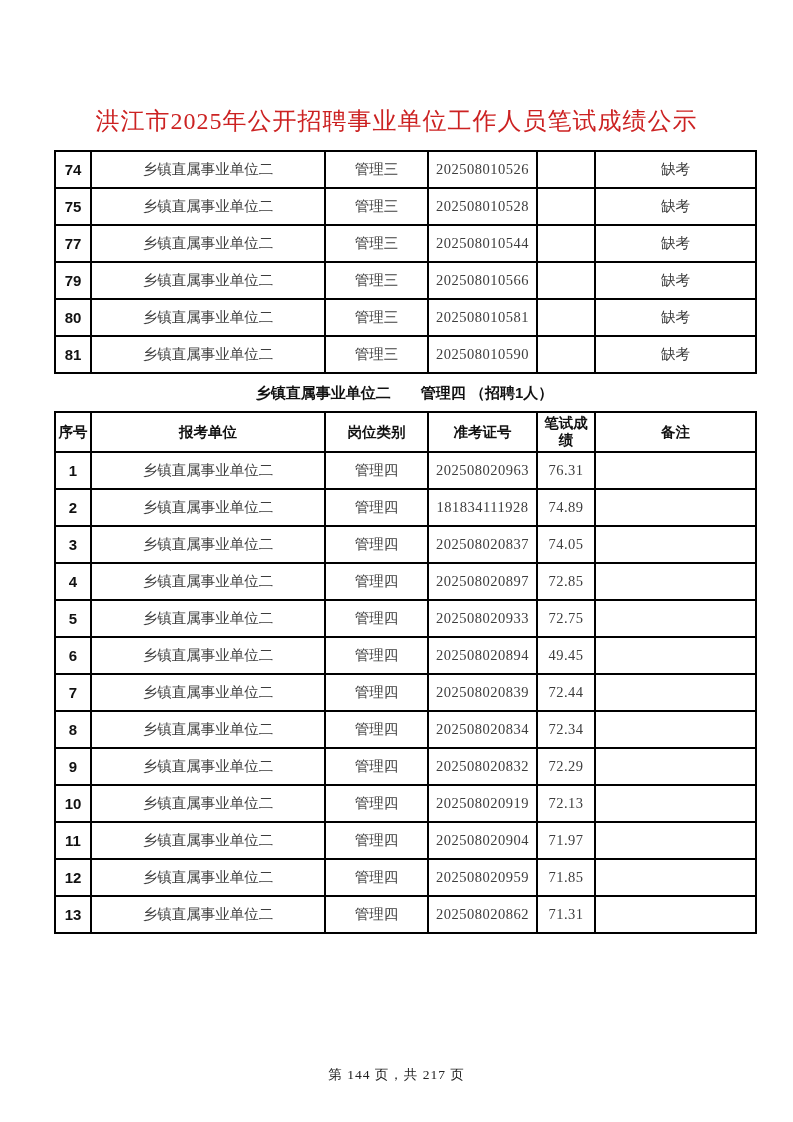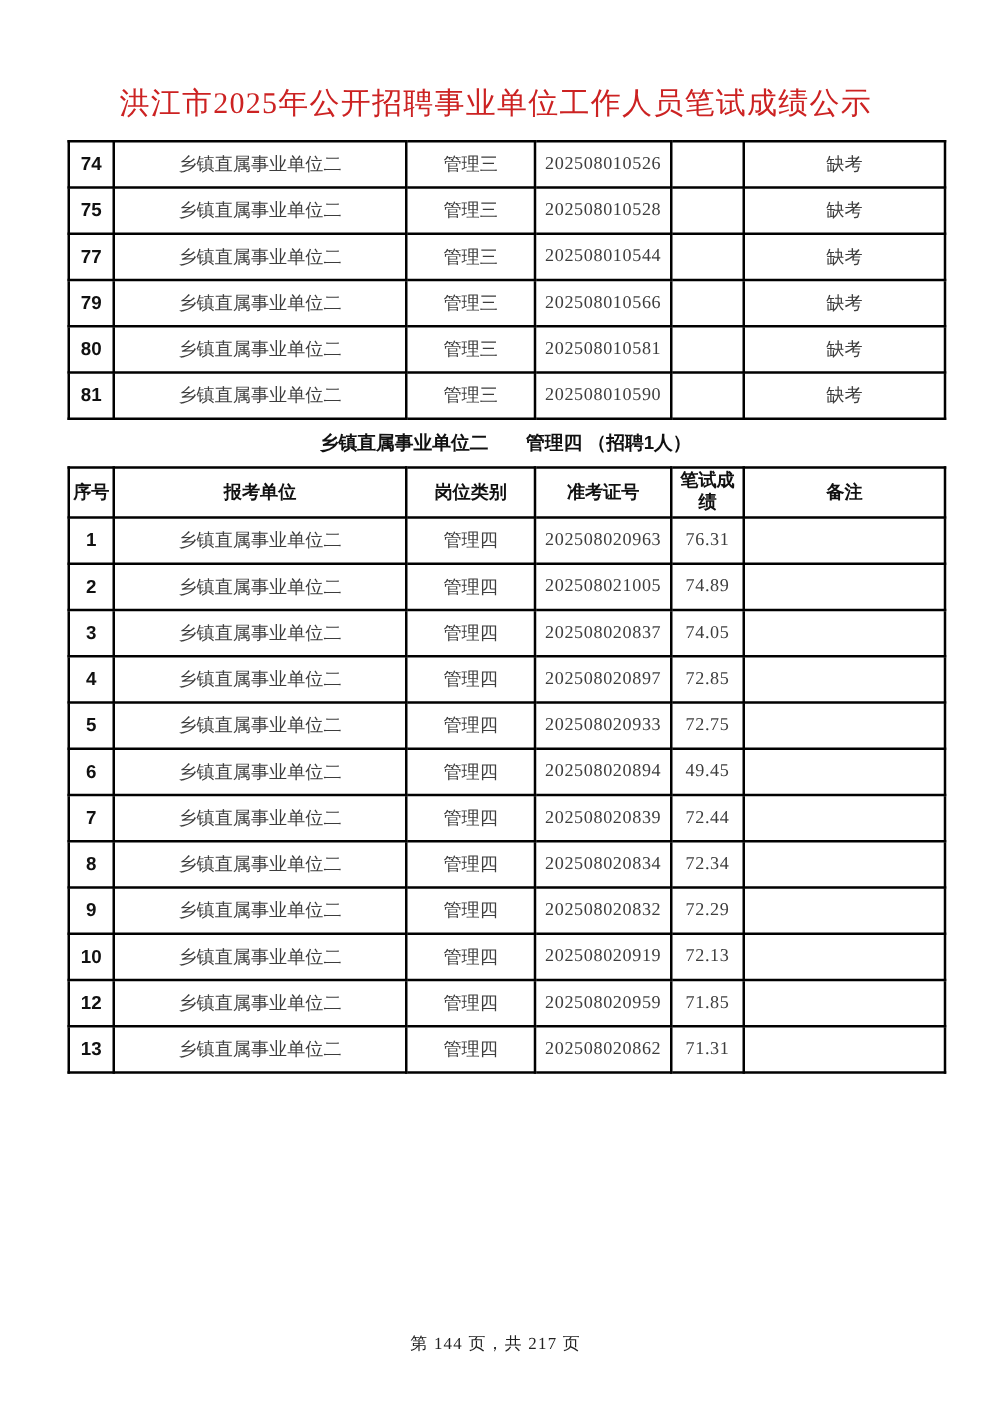--- a/index.html
+++ b/index.html
@@ -6,21 +6,21 @@
   .page {
     position: relative;
     width: 793px;
     height: 1122px;
     background: #ffffff;
     font-family: "Liberation Serif", "DejaVu Serif", serif;
     overflow: hidden;
   }
   .doc-title {
     margin: 0;
-    padding-top: 66px;
+    padding-top: 104px;
     height: 46px;
     text-align: center;
     font-size: 24px;
     line-height: 34px;
     font-weight: normal;
     letter-spacing: 1px;
   }
   table.score-table {
     border-collapse: collapse;
     table-layout: fixed;
@@ -183,21 +183,21 @@
           <td class="col-unit">乡镇直属事业单位二</td>
           <td class="col-category">管理四</td>
           <td class="col-ticket">202508020963</td>
           <td class="col-score">76.31</td>
           <td class="col-note"></td>
         </tr>
         <tr>
           <td class="col-no">2</td>
           <td class="col-unit">乡镇直属事业单位二</td>
           <td class="col-category">管理四</td>
-          <td class="col-ticket">202508021005</td>
+          <td class="col-ticket">181834111928</td>
           <td class="col-score">74.89</td>
           <td class="col-note"></td>
         </tr>
         <tr>
           <td class="col-no">3</td>
           <td class="col-unit">乡镇直属事业单位二</td>
           <td class="col-category">管理四</td>
           <td class="col-ticket">202508020837</td>
           <td class="col-score">74.05</td>
           <td class="col-note"></td>
@@ -252,20 +252,28 @@
         </tr>
         <tr>
           <td class="col-no">10</td>
           <td class="col-unit">乡镇直属事业单位二</td>
           <td class="col-category">管理四</td>
           <td class="col-ticket">202508020919</td>
           <td class="col-score">72.13</td>
           <td class="col-note"></td>
         </tr>
         <tr>
+          <td class="col-no">11</td>
+          <td class="col-unit">乡镇直属事业单位二</td>
+          <td class="col-category">管理四</td>
+          <td class="col-ticket">202508020904</td>
+          <td class="col-score">71.97</td>
+          <td class="col-note"></td>
+        </tr>
+        <tr>
           <td class="col-no">12</td>
           <td class="col-unit">乡镇直属事业单位二</td>
           <td class="col-category">管理四</td>
           <td class="col-ticket">202508020959</td>
           <td class="col-score">71.85</td>
           <td class="col-note"></td>
         </tr>
         <tr>
           <td class="col-no">13</td>
           <td class="col-unit">乡镇直属事业单位二</td>

